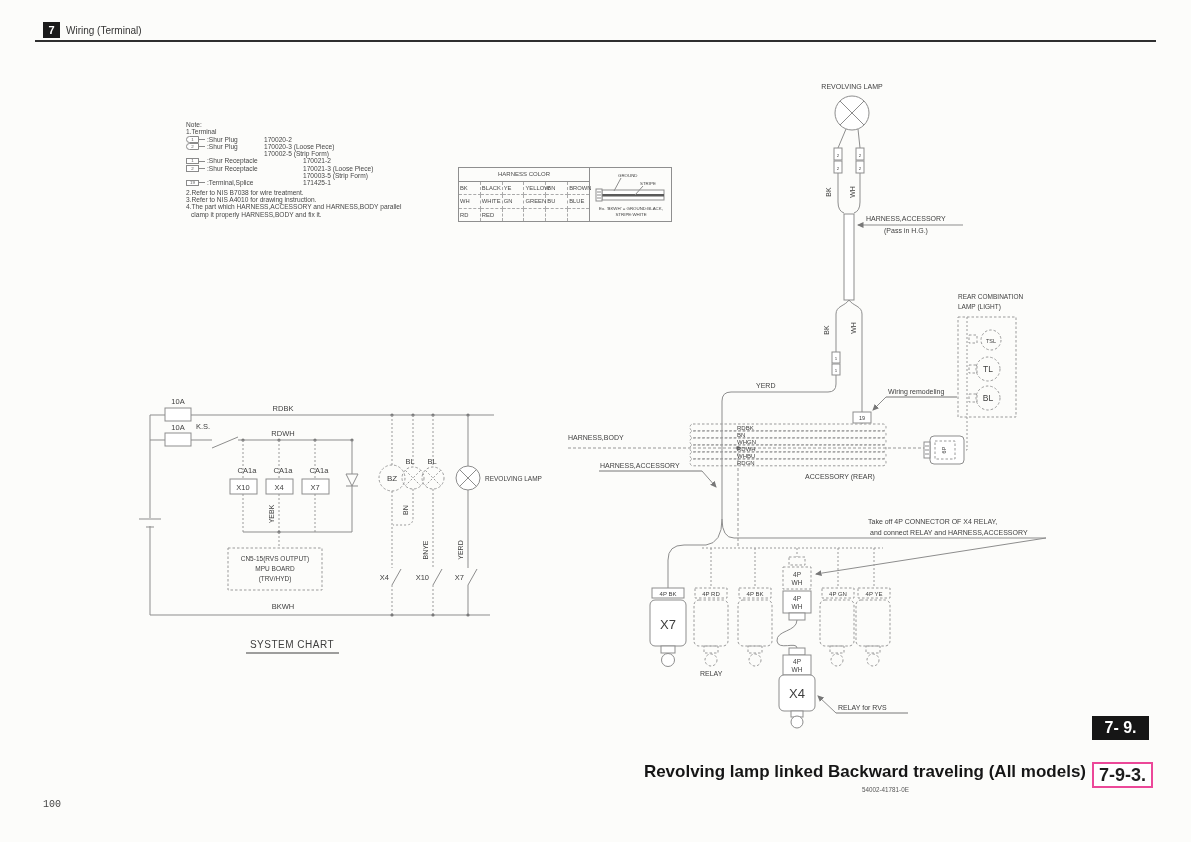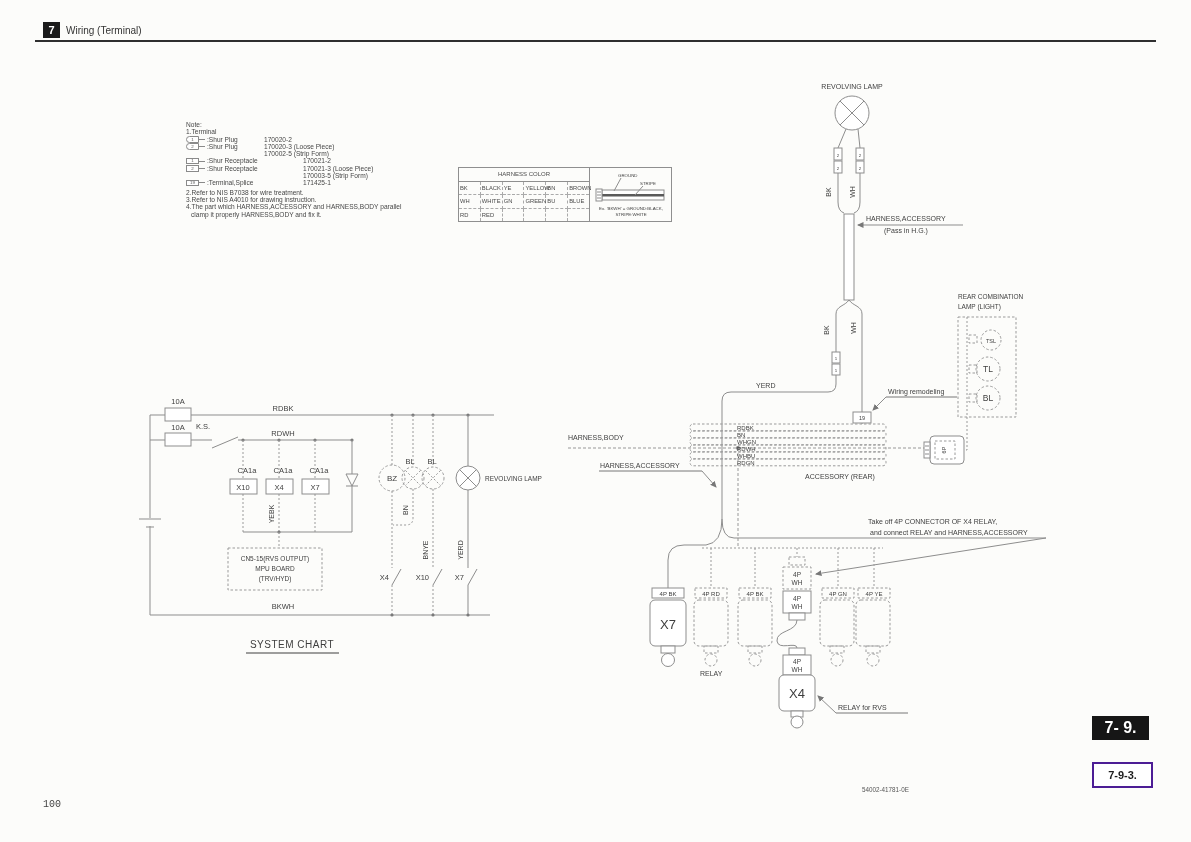--- a/index.html
+++ b/index.html
@@ -29,22 +29,22 @@
   table.hc{border-collapse:collapse;width:132px;height:55px;table-layout:fixed;
     border:1px solid #8f8f8f;font-size:5.8px;color:#4a4a4a;}
   table.hc td,table.hc th{border:0.8px dashed #aaa;padding:0 1px;text-align:left;font-weight:normal;}
   table.hc .title{border:0.8px solid #8f8f8f;text-align:center;font-size:6px;}
   .hc-legend{width:82px;height:55px;border:1px solid #8f8f8f;border-left:none;position:relative;box-sizing:border-box;}
   
   .t-section{left:700px;top:731px;width:386px;text-align:right;font-size:19px;font-weight:bold;color:#161616;}
   .t-badge{left:1092px;top:716px;width:57px;height:24px;background:#161616;color:#fff;font-size:16px;
     font-weight:bold;display:flex;align-items:center;justify-content:center;text-align:center;}
   .t-sub{left:520px;top:762px;width:566px;text-align:right;font-size:17px;font-weight:bold;color:#161616;}
-  .t-subbox{left:1092px;top:762px;width:57px;height:22px;border:2px solid #4c1d95;background:#fff;color:#1d1d1d;
-    font-size:11px;font-weight:bold;display:flex;align-items:center;justify-content:center;}
+  .t-subbox{left:1092px;top:762px;width:57px;height:22px;border:2px solid #ec4899;background:#fff;color:#1d1d1d;
+    font-size:18px;font-weight:bold;display:flex;align-items:center;justify-content:center;}
   .doc-code{left:862px;top:786px;font-size:6.3px;color:#555;}
   .page-num{left:43px;top:799px;font-size:10px;color:#444;font-family:Liberation Mono, monospace;}
   
   svg text{fill:#3e3e3e;font-family:"Liberation Sans", sans-serif;}
   .ln{stroke:#8d8d8d;fill:none;stroke-width:1;}
   .lnD{stroke:#989898;fill:none;stroke-width:1;stroke-dasharray:3 2;}
   .lnd{stroke:#9a9a9a;fill:none;stroke-width:1;stroke-dasharray:2 2;}
   .bx{stroke:#8d8d8d;fill:#fff;stroke-width:1;}
   .bxD{stroke:#9a9a9a;fill:none;stroke-width:1;stroke-dasharray:2.5 2;}
   .dot{fill:#7a7a7a;}
@@ -377,16 +377,17 @@
         <rect x="791" y="711" width="12" height="6" class="bx"></rect>
         <circle cx="797" cy="722" r="6" class="bx"></circle>
       </g>
       <text x="838" y="710" class="t7">RELAY for RVS</text>
       <path d="M836,713 H908" stroke="#555" stroke-width="0.8" fill="none"></path>
       <path class="ln" d="M836,713 L818,696" marker-end="url(#ah)"></path>
     </g>
   </svg>
 
   <div class="abs t-badge">7- 9.</div>
+  <div class="abs t-sub">Revolving lamp linked Backward traveling (All models)</div>
   <div class="abs t-subbox">7-9-3.</div>
   <div class="abs doc-code">54002-41781-0E</div>
   <div class="abs page-num">100</div>
 </div>
 
 </body></html>

